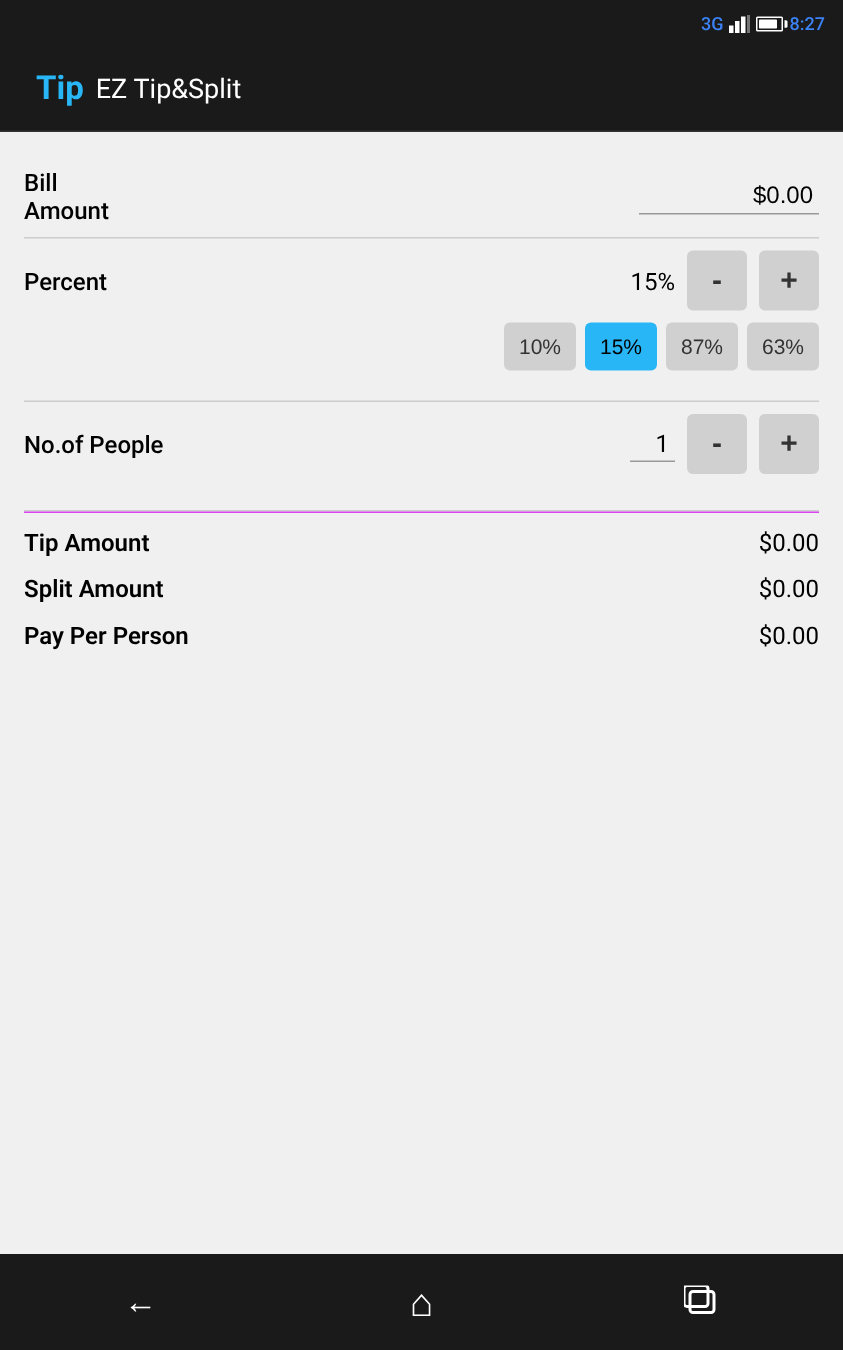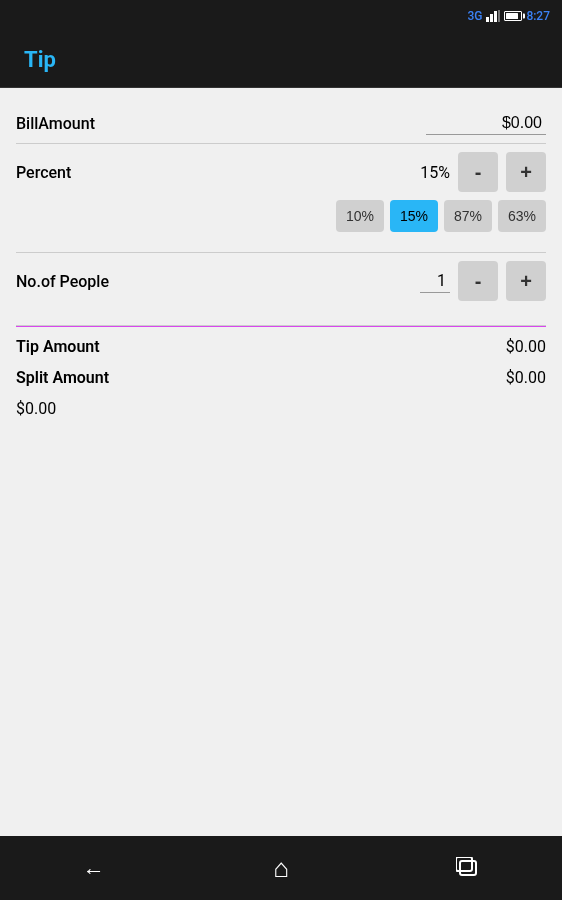--- a/index.html
+++ b/index.html
@@ -82,21 +82,21 @@
 
     .row-label {
       color: #000000;
       font-size: 16px;
       font-weight: 500;
       line-height: 1.2;
     }
 
     .bill-label-block {
       display: flex;
-      flex-direction: row;
+      flex-direction: column;
     }
 
     .bill-input-area {
       display: flex;
       align-items: center;
     }
 
     .bill-input {
       border: none;
       border-bottom: 1px solid #999;
@@ -317,20 +317,21 @@
       <rect x="12" y="0" width="2" height="12" fill="rgba(255,255,255,0.4)"></rect>
     </svg>
 
     <span class="battery-icon"></span>
     <span class="status-text">8:27</span>
   </div>
 </div>
 
 <div class="header">
   <span class="header-tip">Tip</span>
+  <span class="header-title">EZ Tip&amp;Split</span>
 </div>
 
 <div class="main-content">
 
   <div class="row">
     <div class="bill-label-block">
       <span class="row-label">Bill</span>
       <span class="row-label">Amount</span>
     </div>
     <div class="bill-input-area">
@@ -376,20 +377,21 @@
   <div class="results-section">
     <div class="result-row">
       <span class="result-label">Tip Amount</span>
       <span class="result-value">$0.00</span>
     </div>
     <div class="result-row">
       <span class="result-label">Split Amount</span>
       <span class="result-value">$0.00</span>
     </div>
     <div class="result-row">
+      <span class="result-label">Pay Per Person</span>
       <span class="result-value">$0.00</span>
     </div>
   </div>
 
 </div>
 
 <div class="nav-bar">
   <div class="nav-btn">
     <span style="font-size:22px; color:#fff;">←</span>
   </div>

